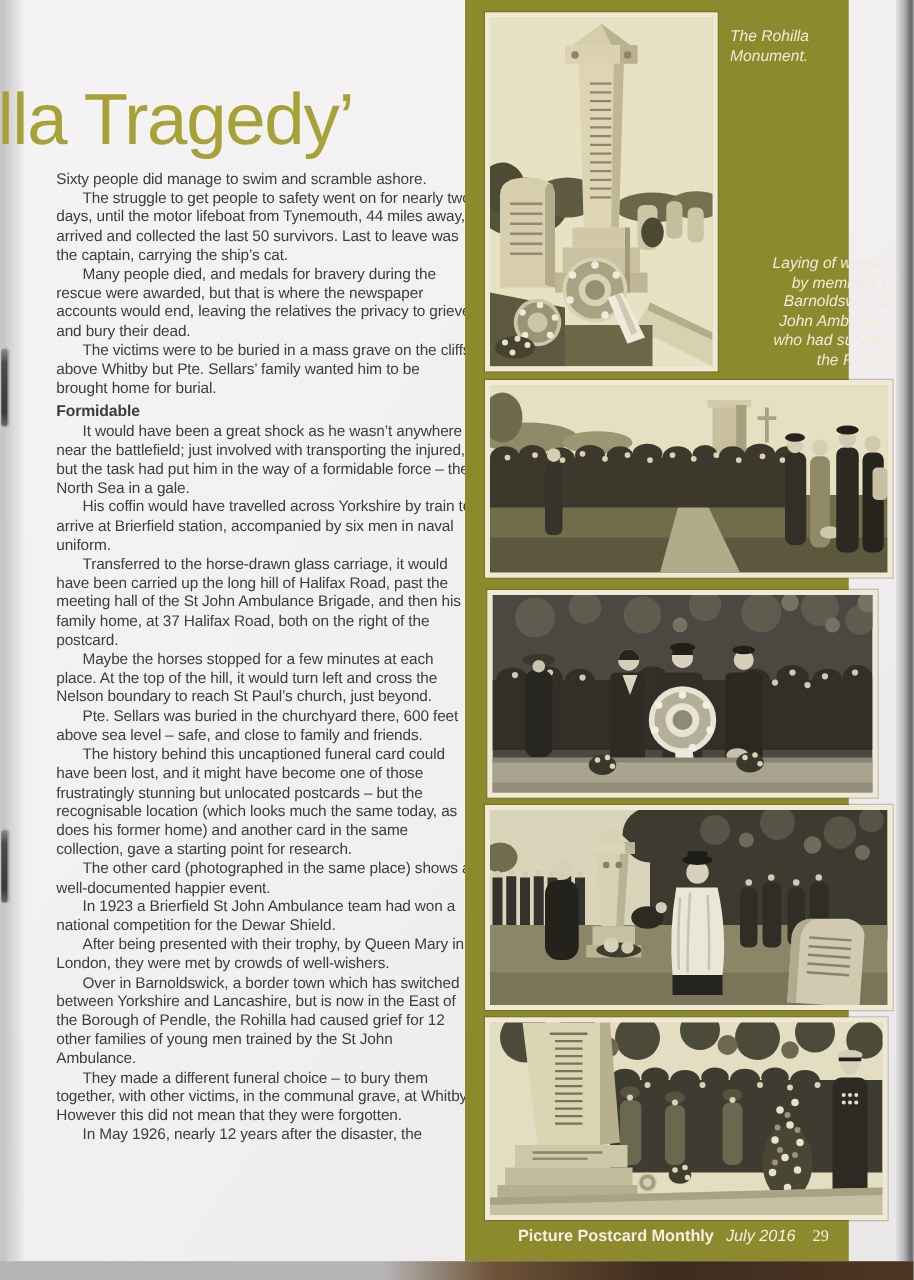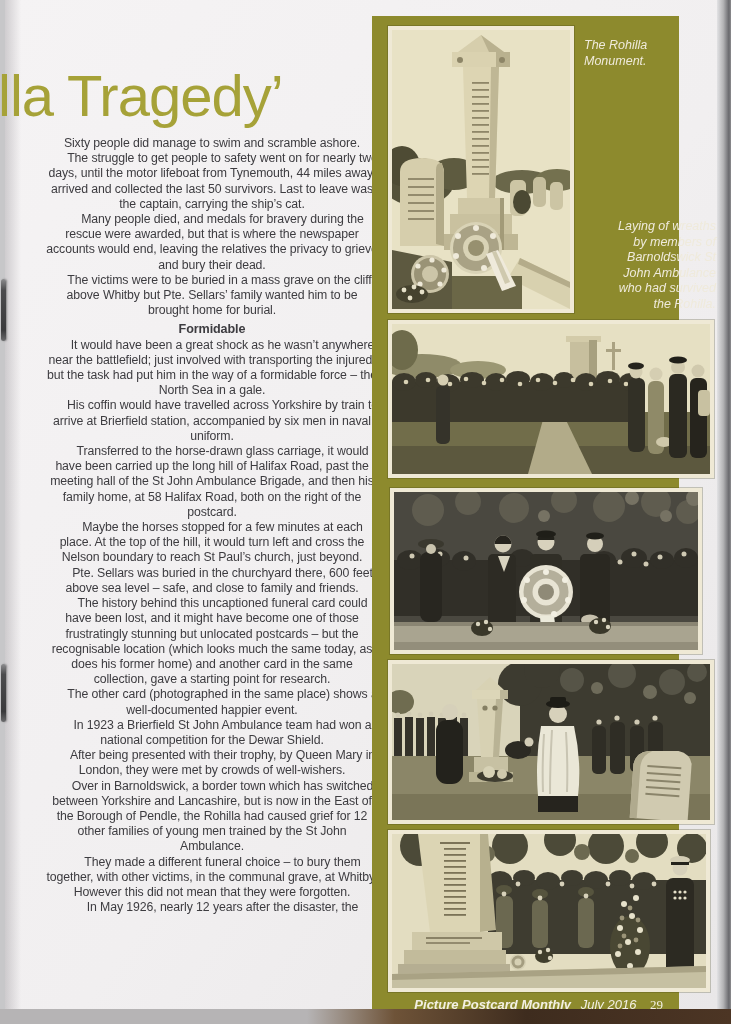--- a/index.html
+++ b/index.html
@@ -17,60 +17,60 @@
   .staple{position:absolute;width:5px;border-radius:3px;
     background:linear-gradient(to bottom,#8c8c8e,#4c4c4e 18%,#3a3a3c 82%,#6a6a6c);
     box-shadow:1px 0 2px rgba(0,0,0,.35);}
   .staple.s1{left:1px;top:279px;height:62px;}
   .staple.s2{left:1px;top:664px;height:58px;}
   
   .title{position:absolute;left:-7px;top:62px;font-size:58px;font-weight:400;
     letter-spacing:-1px;color:#a6a238;white-space:nowrap;}
   
   .article{position:absolute;left:40px;top:136px;width:334px;
-    font-size:12.3px;line-height:15.2px;letter-spacing:-.1px;color:#3d3c40;text-align:center;}
+    font-size:12.3px;line-height:15.2px;letter-spacing:-.1px;color:#3d3c40;}
   .para{margin:0;text-indent:21px;}
   .para.first{text-indent:0;}
   .heading{font-size:12.6px;font-weight:bold;margin:4px 0 0 0;line-height:15.2px;}
   
-  .olive-panel{position:absolute;left:367px;top:16px;width:307px;height:1009px;background:#8d8a2d;}
+  .olive-panel{position:absolute;left:367px;top:0;width:307px;height:1009px;background:#8d8a2d;}
   .photo{position:absolute;border:4px solid #efe9d5;background:#d8d2b4;
     box-shadow:0 0 0 1px rgba(60,58,20,.25);}
   .photo svg{display:block;}
   .photo.p1{left:16px;top:10px;}
   .photo.p2{left:16px;top:304px;}
   .photo.p3{left:18px;top:472px;}
   .photo.p4{left:16px;top:644px;}
   .photo.p5{left:16px;top:814px;}
   .cap{position:absolute;color:#efeadb;font-style:italic;font-size:12.5px;
     line-height:15.5px;white-space:pre-line;}
   .cap.c1{left:212px;top:22px;width:126px;text-align:left;}
   .cap.c2{left:204px;top:203px;width:140px;text-align:right;}
   .pm-footer{position:absolute;right:16px;top:981px;font-size:13px;color:#f3f0e3;white-space:nowrap;}
-  .pm-footer .mag{font-weight:bold;font-style:italic;}
+  .pm-footer .mag{font-weight:bold;}
   .pm-footer .issue{font-style:italic;margin-left:6px;}
   .pm-footer .pnum{margin-left:10px;font-family:Liberation Serif, serif;}
 </style>
 </head>
 <body>
 
 <div class="canvas">
   <div class="page">
 
     <div class="title">lla Tragedy’</div>
 
     <div class="article">
       <p class="para first">Sixty people did manage to swim and scramble ashore.</p>
       <p class="para">The struggle to get people to safety went on for nearly two days, until the motor lifeboat from Tynemouth, 44 miles away, arrived and collected the last 50 survivors. Last to leave was the captain, carrying the ship’s cat.</p>
       <p class="para">Many people died, and medals for bravery during the rescue were awarded, but that is where the newspaper accounts would end, leaving the relatives the privacy to grieve and bury their dead.</p>
       <p class="para">The victims were to be buried in a mass grave on the cliffs above Whitby but Pte. Sellars’ family wanted him to be brought home for burial.</p>
       <h3 class="heading">Formidable</h3>
       <p class="para">It would have been a great shock as he wasn’t anywhere near the battlefield; just involved with transporting the injured, but the task had put him in the way of a formidable force – the North Sea in a gale.</p>
       <p class="para">His coffin would have travelled across Yorkshire by train to arrive at Brierfield station, accompanied by six men in naval uniform.</p>
-      <p class="para">Transferred to the horse-drawn glass carriage, it would have been carried up the long hill of Halifax Road, past the meeting hall of the St John Ambulance Brigade, and then his family home, at 58 Halifax Road, both on the right of the postcard.</p>
+      <p class="para">Transferred to the horse-drawn glass carriage, it would have been carried up the long hill of Halifax Road, past the meeting hall of the St John Ambulance Brigade, and then his family home, at 37 Halifax Road, both on the right of the postcard.</p>
       <p class="para">Maybe the horses stopped for a few minutes at each place. At the top of the hill, it would turn left and cross the Nelson boundary to reach St Paul’s church, just beyond.</p>
       <p class="para">Pte. Sellars was buried in the churchyard there, 600 feet above sea level – safe, and close to family and friends.</p>
       <p class="para">The history behind this uncaptioned funeral card could have been lost, and it might have become one of those frustratingly stunning but unlocated postcards – but the recognisable location (which looks much the same today, as does his former home) and another card in the same collection, gave a starting point for research.</p>
       <p class="para">The other card (photographed in the same place) shows a well-documented happier event.</p>
       <p class="para">In 1923 a Brierfield St John Ambulance team had won a national competition for the Dewar Shield.</p>
       <p class="para">After being presented with their trophy, by Queen Mary in London, they were met by crowds of well-wishers.</p>
       <p class="para">Over in Barnoldswick, a border town which has switched between Yorkshire and Lancashire, but is now in the East of the Borough of Pendle, the Rohilla had caused grief for 12 other families of young men trained by the St John Ambulance.</p>
       <p class="para">They made a different funeral choice – to bury them together, with other victims, in the communal grave, at Whitby. However this did not mean that they were forgotten.</p>
       <p class="para">In May 1926, nearly 12 years after the disaster, the</p>
     </div>

